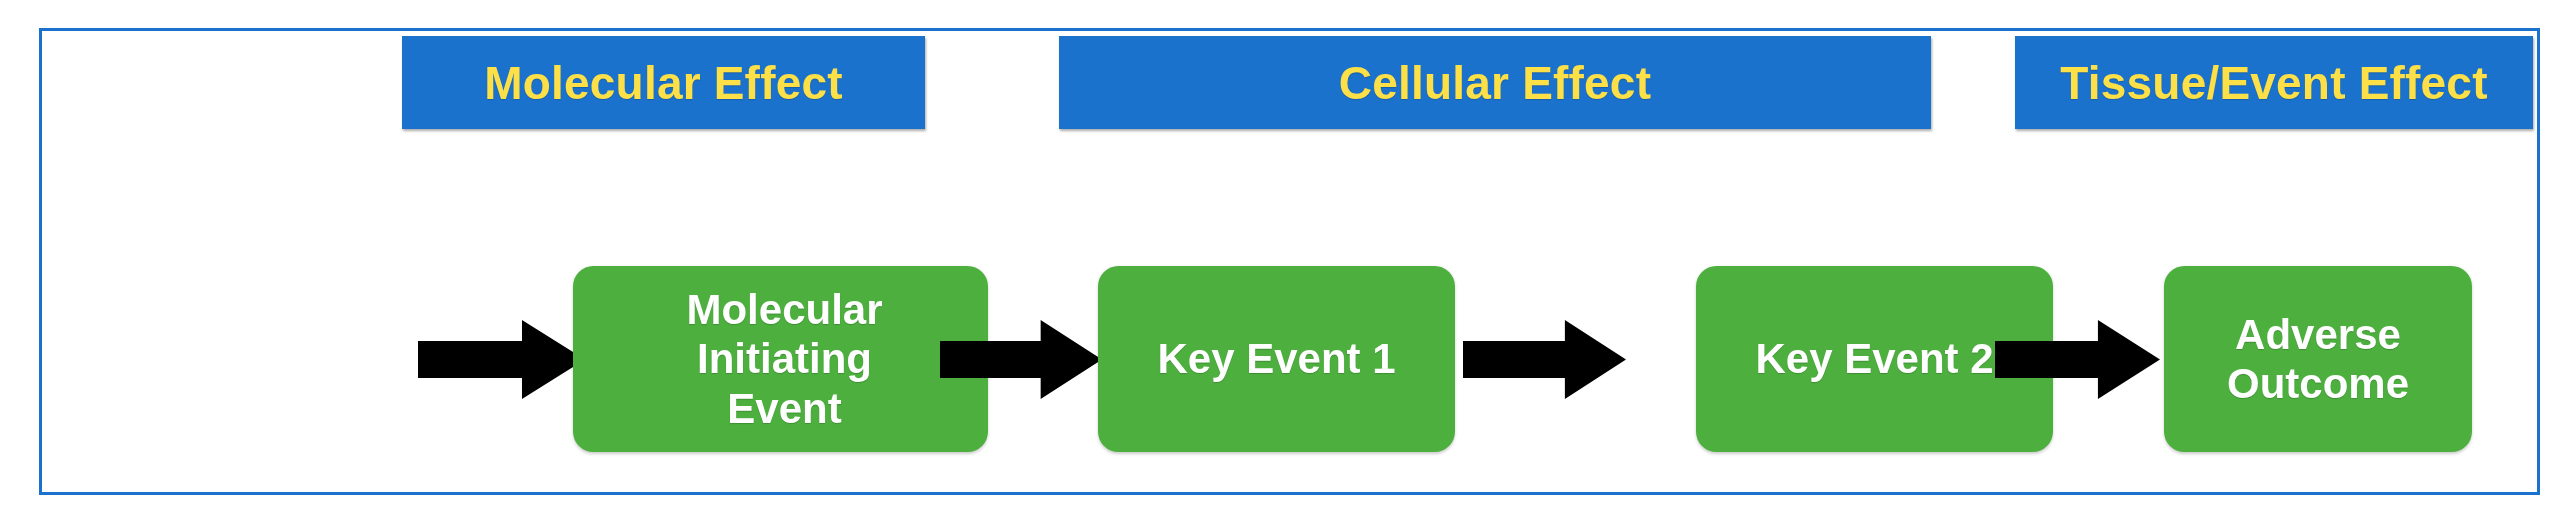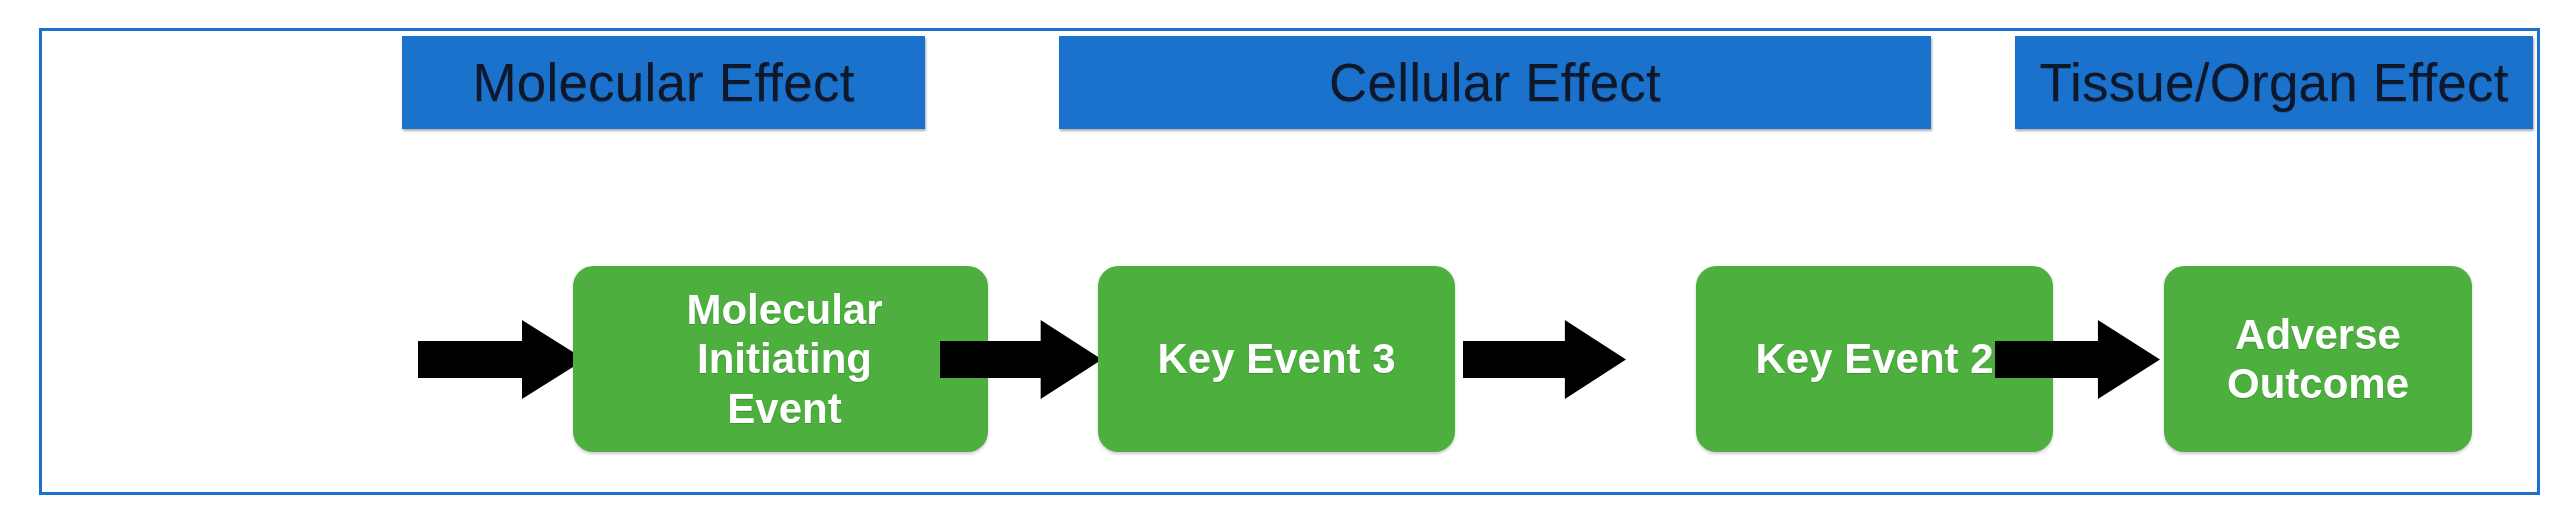--- a/index.html
+++ b/index.html
@@ -48,24 +48,24 @@
     height: 93px;
     background: #1B72CC;
     display: flex;
     align-items: center;
     justify-content: center;
     box-sizing: border-box;
     pointer-events: auto;
     box-shadow: 0.8px 1.6px 2.4px rgba(0,0,0,0.33);
   }
   .band-label {
-    color: #0f172a;
+    color: #fde047;
     font-family: "Liberation Sans", sans-serif;
-    font-size: 53px;
-    font-weight: 400;
+    font-size: 46px;
+    font-weight: 700;
     letter-spacing: 0.2px;
     line-height: 1;
     white-space: nowrap;
     text-shadow: 0 0.8px 0.8px rgba(0,0,0,0.18);
   }
 
   .band-molecular { left: 402px;  width: 523px; }
   .band-cellular  { left: 1059px; width: 872px; align-items: center; }
   .band-tissue    { left: 2015px; width: 518px; }
 
@@ -131,21 +131,21 @@
 
     <div class="band band-molecular">
       <span class="band-label">Molecular Effect</span>
     </div>
 
     <div class="band band-cellular">
       <span class="band-label">Cellular Effect</span>
     </div>
 
     <div class="band band-tissue">
-      <span class="band-label">Tissue/Organ Effect</span>
+      <span class="band-label">Tissue/Event Effect</span>
     </div>
 
   </div>
 
   <div class="flow-layer">
 
 
     <div class="arrow arrow-0">
       <svg viewBox="0 0 212 101" preserveAspectRatio="none" aria-hidden="true">
         <polygon points="0,27 132,27 132,0 212,50.5 132,101 132,74 0,74" fill="#000000"></polygon>
@@ -158,21 +158,21 @@
 Event</span>
     </div>
 
     <div class="arrow arrow-1">
       <svg viewBox="0 0 206 101" preserveAspectRatio="none" aria-hidden="true">
         <polygon points="0,27 128,27 128,0 206,50.5 128,101 128,74 0,74" fill="#000000"></polygon>
       </svg>
     </div>
 
     <div class="node-box node-2">
-      <span class="node-label">Key Event 3</span>
+      <span class="node-label">Key Event 1</span>
     </div>
 
     <div class="arrow arrow-2">
       <svg viewBox="0 0 208 101" preserveAspectRatio="none" aria-hidden="true">
         <polygon points="0,27 130,27 130,0 208,50.5 130,101 130,74 0,74" fill="#000000"></polygon>
       </svg>
     </div>
 
     <div class="node-box node-3">
       <span class="node-label">Key Event 2</span>

